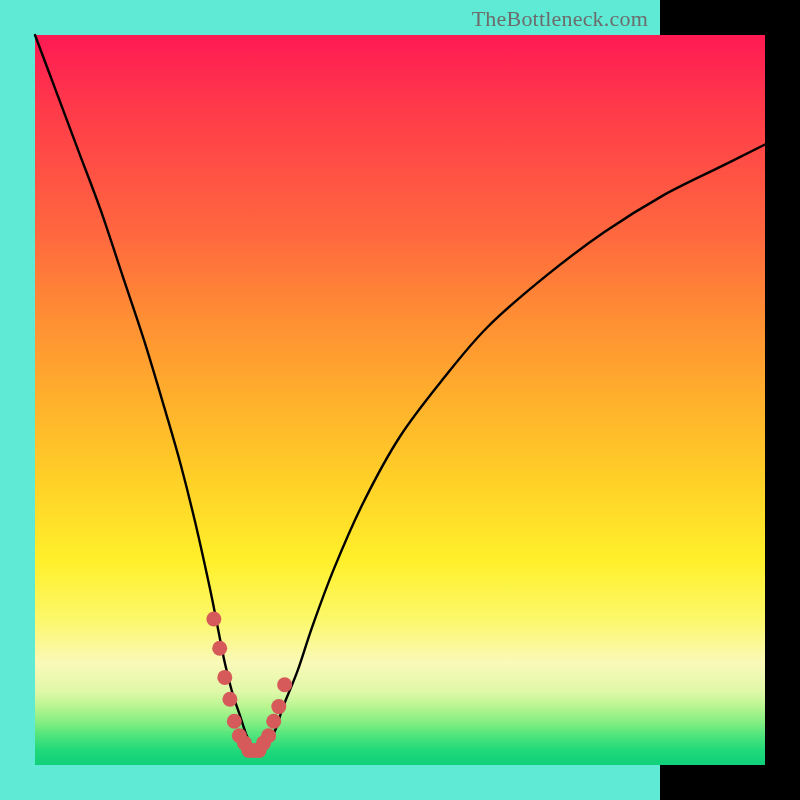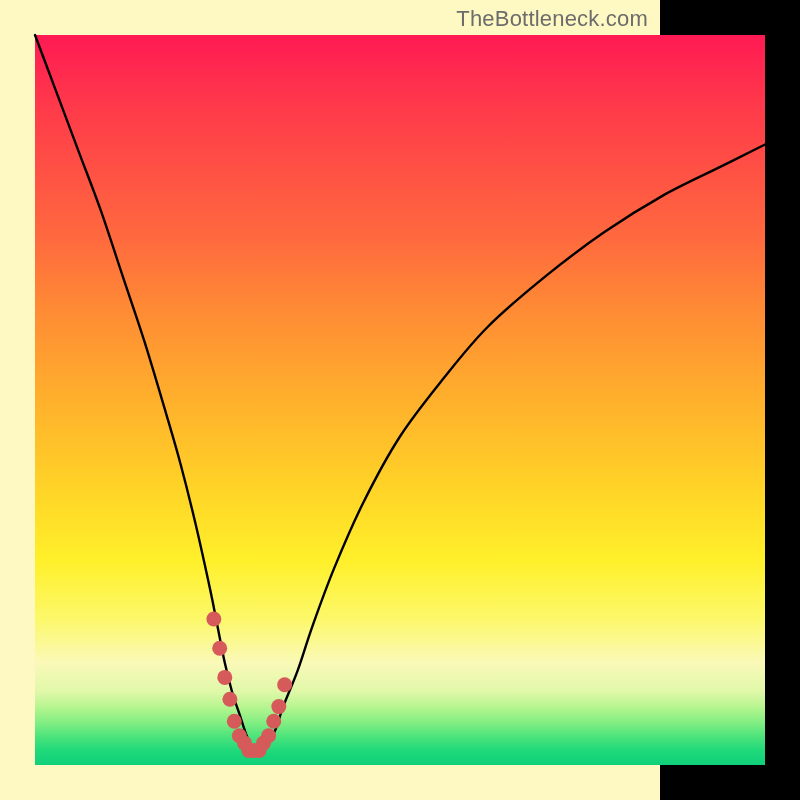--- a/index.html
+++ b/index.html
@@ -10,21 +10,22 @@
     background: #000;
     overflow: hidden;
     font-family: Arial, Helvetica, sans-serif;
   }
   .frame {
     position: absolute;
     left: 0;
     top: 0;
     width: 660px;
     height: 800px;
-    background: #fef9c3;
+    background: #5eead4;
+    font-family: Liberation Serif, serif;
   }
   .plot {
     position: absolute;
     left: 35px;
     top: 35px;
     width: 730px;
     height: 730px;
     
     background: linear-gradient(
       to bottom,

